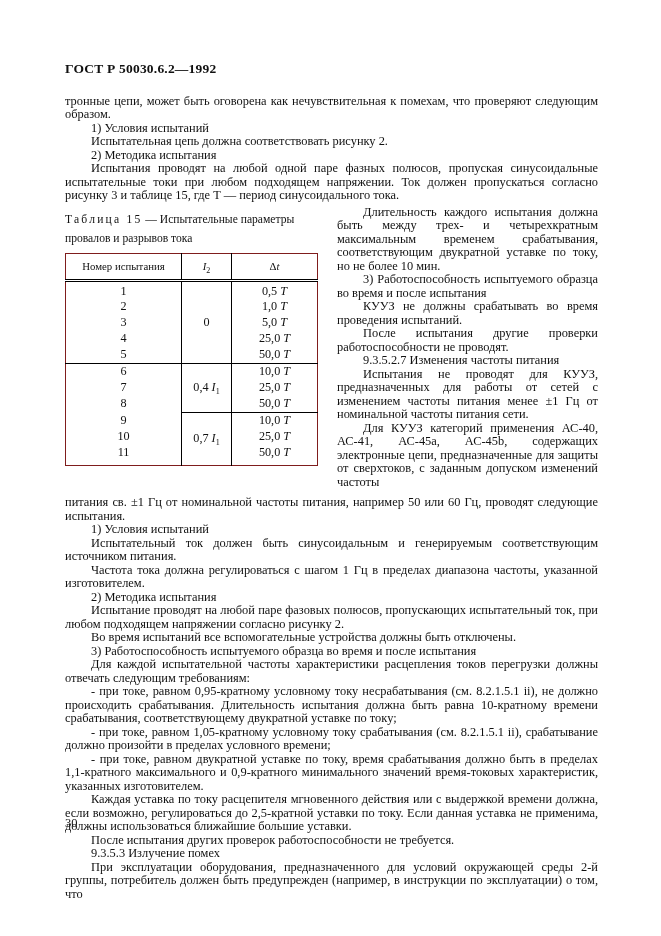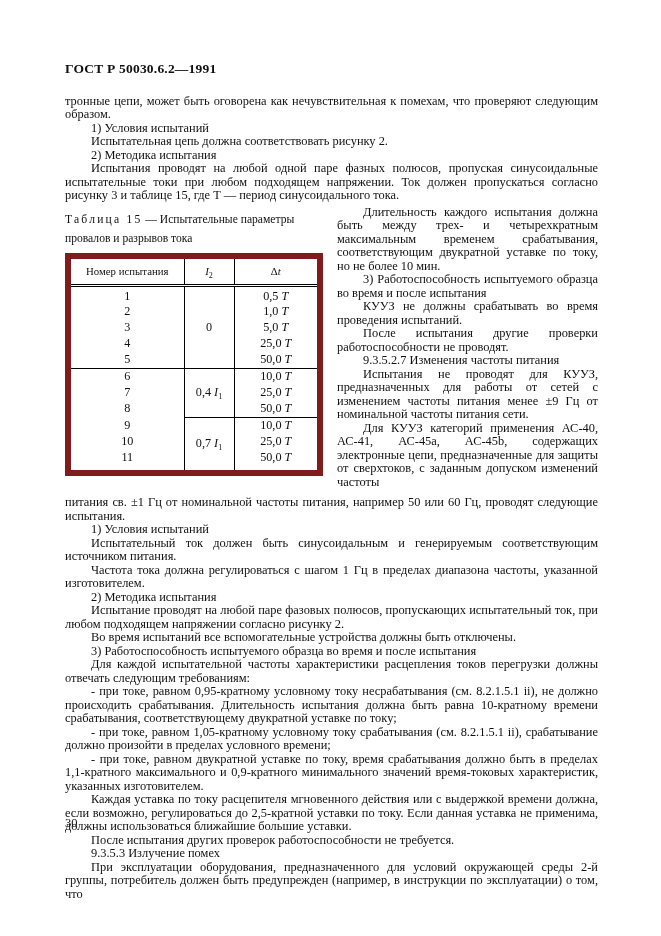--- a/index.html
+++ b/index.html
@@ -41,21 +41,21 @@
   .tbl-caption {
     font-size: 11.6px;
     line-height: 19px;
     text-align: left;
     margin: 4px 0 5px 0;
   }
   .spaced { letter-spacing: 2.2px; }
   table.t15 {
     border-collapse: collapse;
     width: 252px;
-    border: 6px solid #7f1d1d;
+    border: 1px solid #7f1d1d;
     table-layout: fixed;
   }
   table.t15 th, table.t15 td {
     padding: 0;
     text-align: center;
     vertical-align: middle;
   }
   table.t15 col.c1 { width: 116px; }
   table.t15 col.c2 { width: 50px; }
   table.t15 col.c3 { width: 86px; }
@@ -83,21 +83,21 @@
     top: 816px;
     font-size: 12.5px;
   }
 </style>
 </head>
 <body>
 
 <div class="page">
   <div class="content">
 
-    <p class="doc-header">ГОСТ Р 50030.6.2—1991</p>
+    <p class="doc-header">ГОСТ Р 50030.6.2—1992</p>
 
     <div>
       <p>тронные цепи, может быть оговорена как нечувствительная к помехам, что проверяют следующим образом.</p>
       <p class="ind">1) Условия испытаний</p>
       <p class="ind">Испытательная цепь должна соответствовать рисунку 2.</p>
       <p class="ind">2) Методика испытания</p>
       <p class="ind">Испытания проводят на любой одной паре фазных полюсов, пропуская синусоидальные испытательные токи при любом подходящем напряжении. Ток должен пропускаться согласно рисунку 3 и таблице 15, где T — период синусоидального тока.</p>
     </div>
 
     <div class="columns">
@@ -168,21 +168,21 @@
           </tbody>
         </table>
       </div>
 
       <div class="col-right">
         <p class="ind">Длительность каждого испытания должна быть между трех- и четырехкратным максимальным временем срабатывания, соответствующим двукратной уставке по току, но не более 10 мин.</p>
         <p class="ind">3) Работоспособность испытуемого образца во время и после испытания</p>
         <p class="ind">КУУЗ не должны срабатывать во время проведения испытаний.</p>
         <p class="ind">После испытания другие проверки работоспособности не проводят.</p>
         <p class="ind">9.3.5.2.7 Изменения частоты питания</p>
-        <p class="ind">Испытания не проводят для КУУЗ, предназначенных для работы от сетей с изменением частоты питания менее ±9 Гц от номинальной частоты питания сети.</p>
+        <p class="ind">Испытания не проводят для КУУЗ, предназначенных для работы от сетей с изменением частоты питания менее ±1 Гц от номинальной частоты питания сети.</p>
         <p class="ind">Для КУУЗ категорий применения АС-40, АС-41, АС-45а, АС-45b, содержащих электронные цепи, предназначенные для защиты от сверхтоков, с заданным допуском изменений частоты</p>
       </div>
     </div>
 
     <div class="main-block">
       <p>питания св. ±1 Гц от номинальной частоты питания, например 50 или 60 Гц, проводят следующие испытания.</p>
       <p class="ind">1) Условия испытаний</p>
       <p class="ind">Испытательный ток должен быть синусоидальным и генерируемым соответствующим источником питания.</p>
       <p class="ind">Частота тока должна регулироваться с шагом 1 Гц в пределах диапазона частоты, указанной изготовителем.</p>
       <p class="ind">2) Методика испытания</p>

